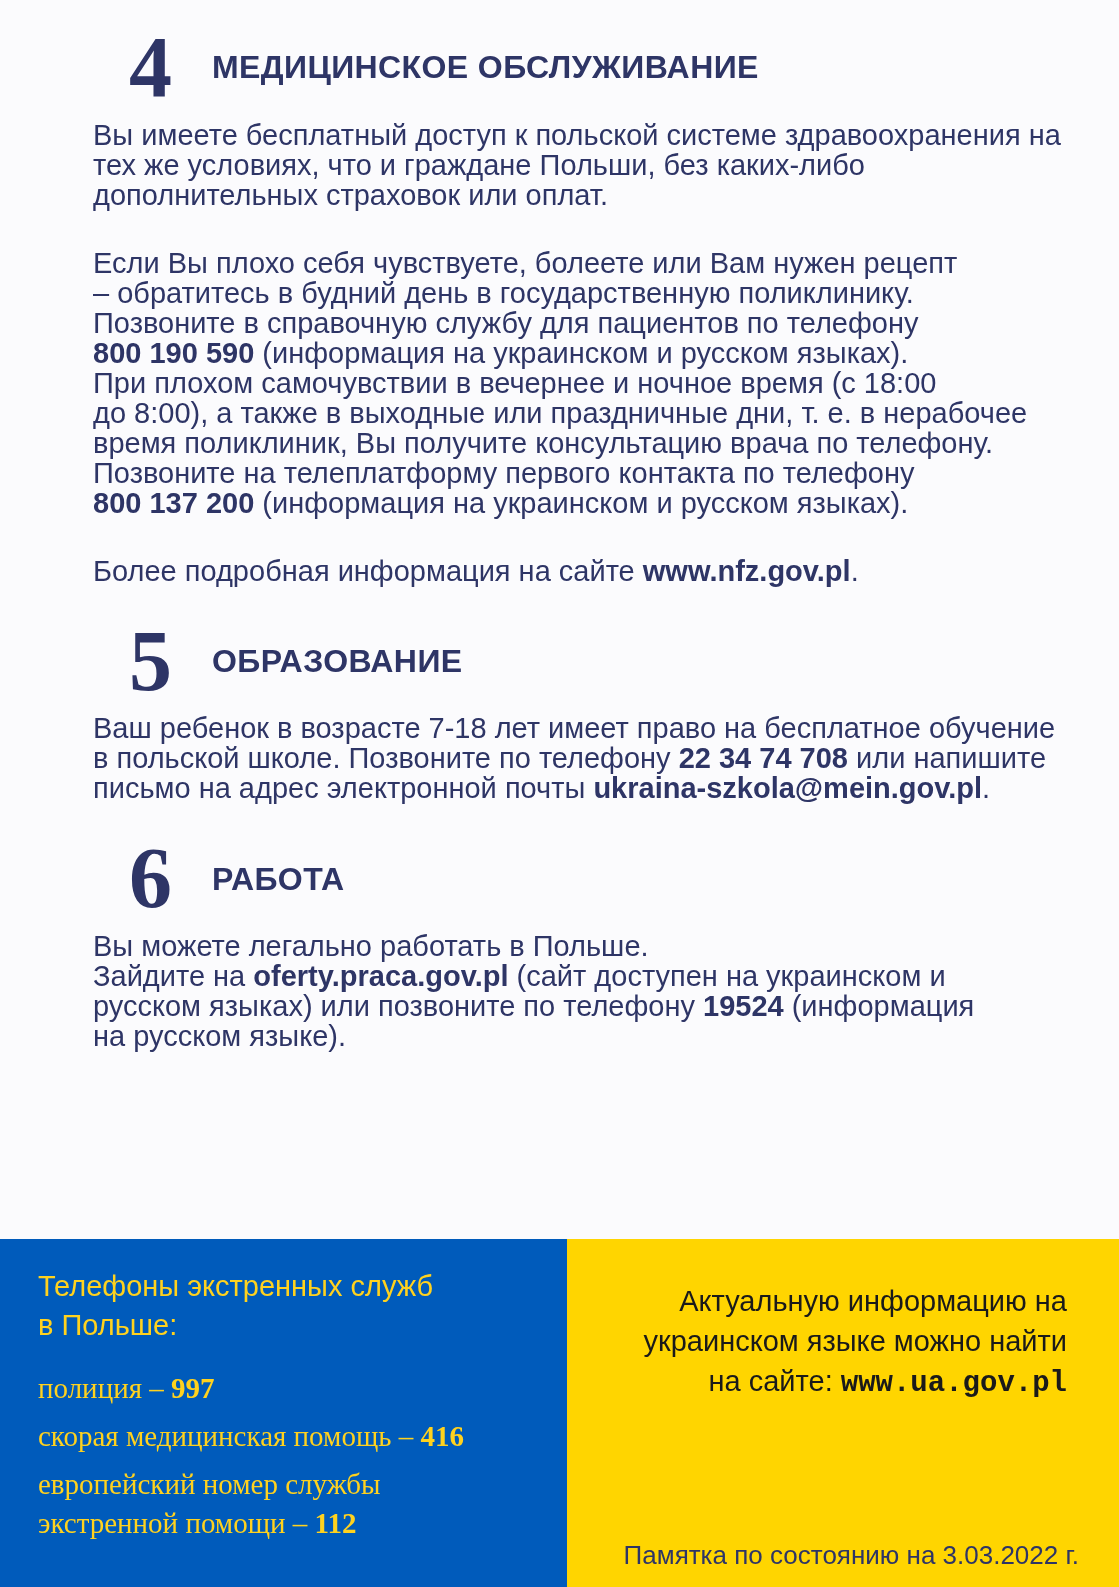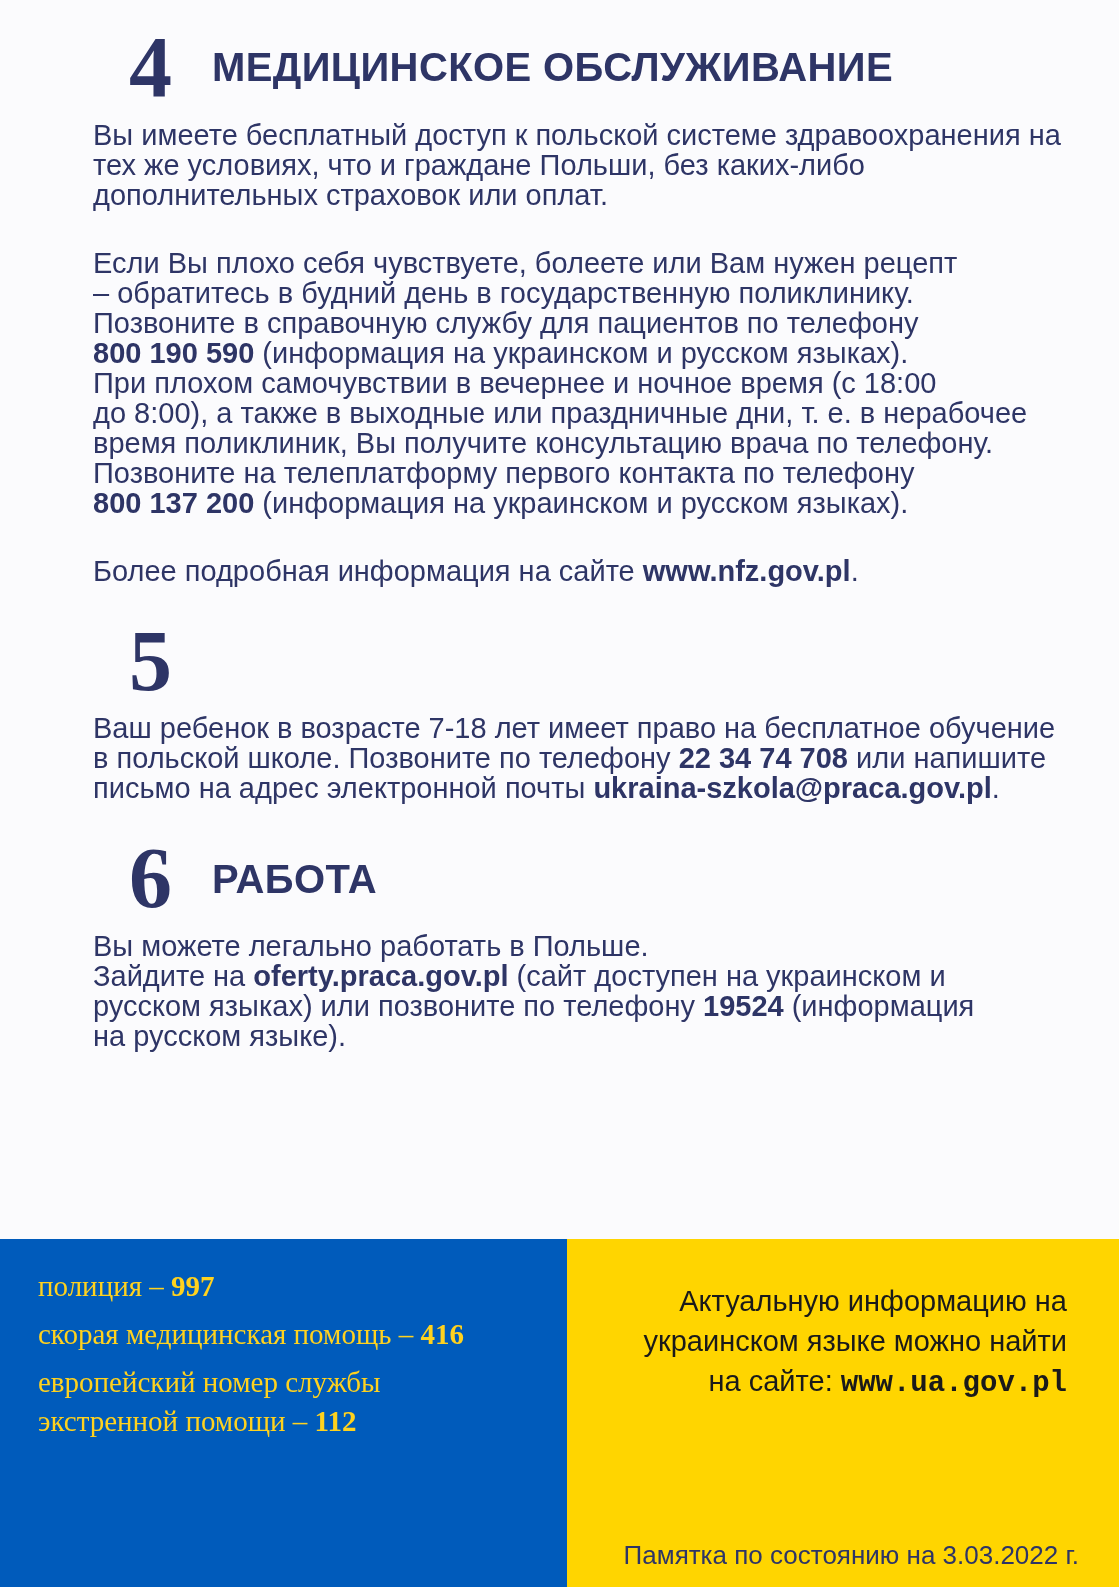--- a/index.html
+++ b/index.html
@@ -30,21 +30,21 @@
     margin:24px 0 14px 36px;
   }
   .section:first-child .section-header{margin-top:0;}
   .section-number{
     font-family:"Liberation Serif","DejaVu Serif",serif;
     font-weight:700;
     font-size:86px;line-height:0.88;
   }
   .section-title{
     margin:0;
-    font-size:40px;font-weight:700;
+    font-size:32px;font-weight:700;
     letter-spacing:0.4px;
   }
   .para{
     margin:0 0 38px 0;
     font-size:29px;line-height:30px;
     white-space:pre-line;
   }
   .para b, .em-line b{font-weight:700;}
   
   .footer{
@@ -107,39 +107,42 @@
 При плохом самочувствии в вечернее и ночное время (с 18:00
 до 8:00), а также в выходные или праздничные дни, т. е. в нерабочее
 время поликлиник, Вы получите консультацию врача по телефону.
 Позвоните на телеплатформу первого контакта по телефону
 </span><b>800 137 200</b><span> (информация на украинском и русском языках).</span></p>
         <p class="para"><span>Более подробная информация на сайте </span><b>www.nfz.gov.pl</b><span>.</span></p>
       </section>
       <section class="section">
         <div class="section-header">
           <span class="section-number">5</span>
+          <h2 class="section-title">ОБРАЗОВАНИЕ</h2>
         </div>
         <p class="para"><span>Ваш ребенок в возрасте 7-18 лет имеет право на бесплатное обучение
 в польской школе. Позвоните по телефону </span><b>22 34 74 708</b><span> или напишите
-письмо на адрес электронной почты </span><b>ukraina-szkola@praca.gov.pl</b><span>.</span></p>
+письмо на адрес электронной почты </span><b>ukraina-szkola@mein.gov.pl</b><span>.</span></p>
       </section>
       <section class="section">
         <div class="section-header">
           <span class="section-number">6</span>
           <h2 class="section-title">РАБОТА</h2>
         </div>
         <p class="para"><span>Вы можете легально работать в Польше.
 Зайдите на </span><b>oferty.praca.gov.pl</b><span> (сайт доступен на украинском и
 русском языках) или позвоните по телефону </span><b>19524</b><span> (информация
 на русском языке).</span></p>
       </section>
     </main>
 
   <footer class="footer">
     <div class="footer-blue">
+      <p class="em-heading">Телефоны экстренных служб
+в Польше:</p>
       <div id="emergency-items">
           <p class="em-line"><span>полиция – </span><b>997</b></p>
           <p class="em-line"><span>скорая медицинская помощь – </span><b>416</b></p>
           <p class="em-line"><span>европейский номер службы
 экстренной помощи – </span><b>112</b></p>
         </div>
     </div>
     <div class="footer-yellow">
       <p class="info-text" id="info-text"><span>Актуальную информацию на
 украинском языке можно найти

